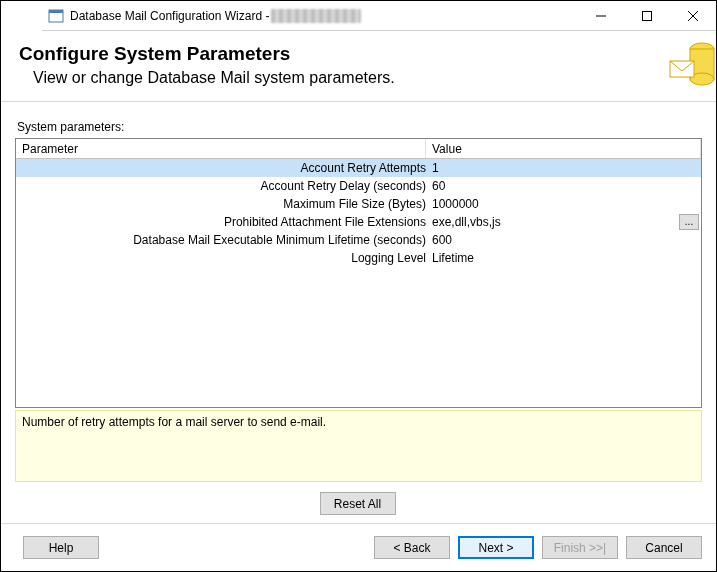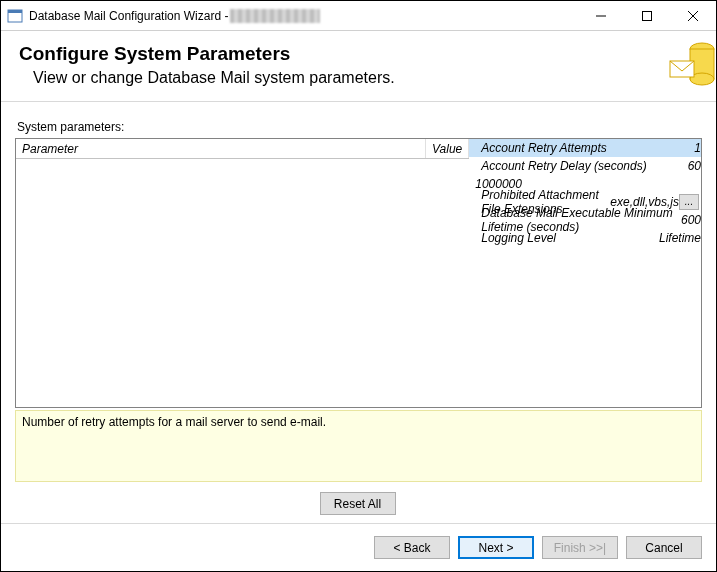--- a/index.html
+++ b/index.html
@@ -4,20 +4,21 @@
 <style>
   * { box-sizing: border-box; }
   html, body { margin: 0; padding: 0; font-family: "Segoe UI", Tahoma, sans-serif; font-size: 12px; color: #000; }
   .window {
     width: 717px; height: 572px; border: 1px solid #000; background: #fff; position: relative;
     display: flex; flex-direction: column;
   }
   .titlebar {
     height: 30px; display: flex; align-items: center; padding: 0 0 0 6px; border-bottom: 1px solid #d0d0d0;
     background: #fff;
+    margin-left: 41px;
   }
   .titlebar .app-icon { width: 16px; height: 16px; margin-right: 6px; }
   .titlebar .title-text { flex: 0 0 auto; font-size: 12px; }
   .titlebar .title-blur {
     width: 90px; height: 14px; margin-left: 2px;
     background: repeating-linear-gradient(90deg,#bdbdbd 0,#bdbdbd 4px,#d6d6d6 4px,#d6d6d6 8px);
     filter: blur(1px);
   }
   .titlebar .spacer { flex: 1; }
   .win-controls { display: flex; height: 100%; }
@@ -28,31 +29,31 @@
   }
   .header-title { font-size: 19px; font-weight: bold; margin: 2px 0 4px 4px; }
   .header-sub { font-size: 16px; margin-left: 18px; color: #000; }
   .header-graphic {
     position: absolute; right: 0; top: 4px; width: 48px; height: 56px;
   }
   .hr { height: 1px; background: #d9d9d9; margin: 0 0 0 0; }
   .body-area { flex: 1; display: flex; flex-direction: column; padding: 12px 14px 4px 14px; overflow: hidden; }
   .sys-label { margin: 6px 0 4px 2px; }
   .grid-container {
-    flex: 1; border: 1px solid #828282; background: #fff; display: flex; flex-direction: row; overflow: hidden; font-style: italic;
+    flex: 1; border: 1px solid #828282; background: #fff; display: flex; flex-direction: column; overflow: hidden;
   }
   .grid-header { display: flex; height: 20px; background: #fff; border-bottom: 1px solid #c3c3c3; }
   .col-h {
     padding: 2px 6px; font-size: 12px; display: flex; align-items: center; border-right: 1px solid #e0e0e0;
   }
   .col-param { width: 410px; }
   .col-value { flex: 1; }
   .grid-body { flex: 1; overflow: auto; }
   .row { display: flex; height: 18px; align-items: center; }
-  .row .cell-p { width: 410px; padding-left: 12px; }
+  .row .cell-p { width: 410px; padding-left: 12px; text-align: right; }
   .row .cell-v { flex: 1; padding-left: 6px; display:flex; align-items:center; }
   .row.selected { background: #c6e1f8; }
   .ellipsis-btn {
     margin-left: auto; margin-right: 2px; width: 20px; height: 16px;
     border: 1px solid #adadad; background: #e1e1e1; display:flex; align-items:center; justify-content:center;
     font-size: 10px; line-height: 1;
   }
   .desc-area {
     height: 72px; border: 1px solid #e8e59f; background: #feffe3; margin-top: 2px; padding: 4px 6px;
   }
@@ -134,20 +135,21 @@
               <span>1</span>
             </div>
           </div>
           <div class="row">
             <div class="cell-p">Account Retry Delay (seconds)</div>
             <div class="cell-v">
               <span>60</span>
             </div>
           </div>
           <div class="row">
+            <div class="cell-p">Maximum File Size (Bytes)</div>
             <div class="cell-v">
               <span>1000000</span>
             </div>
           </div>
           <div class="row">
             <div class="cell-p">Prohibited Attachment File Extensions</div>
             <div class="cell-v">
               <span>exe,dll,vbs,js</span>
               <div class="ellipsis-btn">...</div>
             </div>
@@ -170,20 +172,21 @@
     <div class="desc-area">
       <span>Number of retry attempts for a mail server to send e-mail.</span>
     </div>
 
     <div class="reset-row">
       <div class="btn">Reset All</div>
     </div>
   </div>
 
   <div class="footer">
+    <div class="btn">Help</div>
     <span class="spacer"></span>
     <div class="btn">&lt; Back</div>
     <div class="btn default">Next &gt;</div>
     <div class="btn disabled">Finish &gt;&gt;|</div>
     <div class="btn">Cancel</div>
   </div>
 
 </div>
 
 </body></html>

